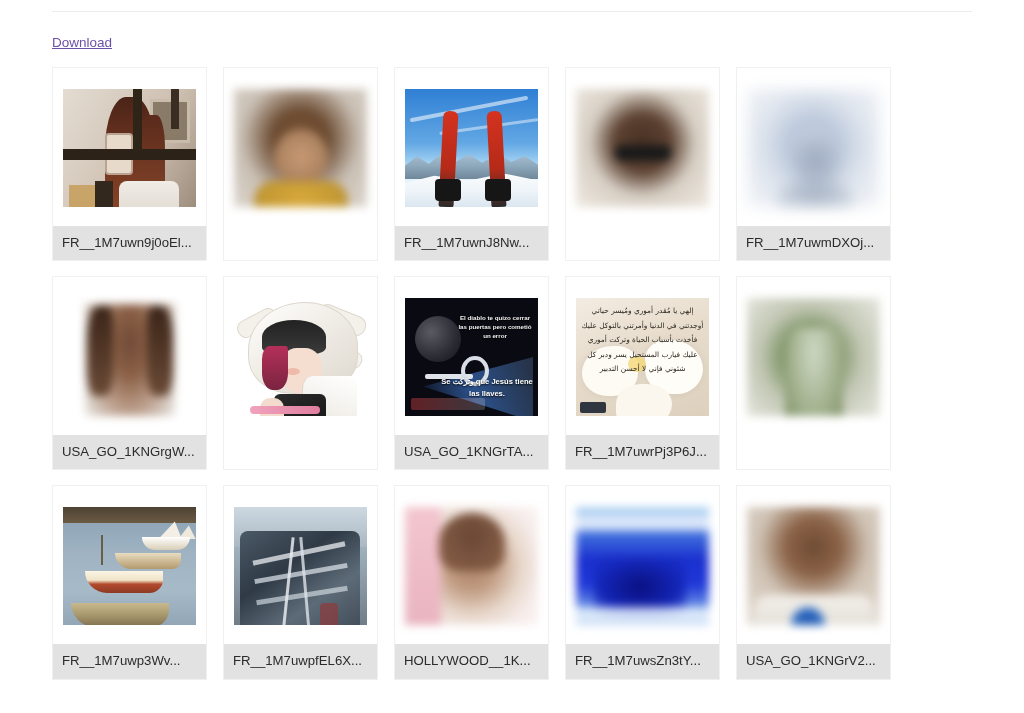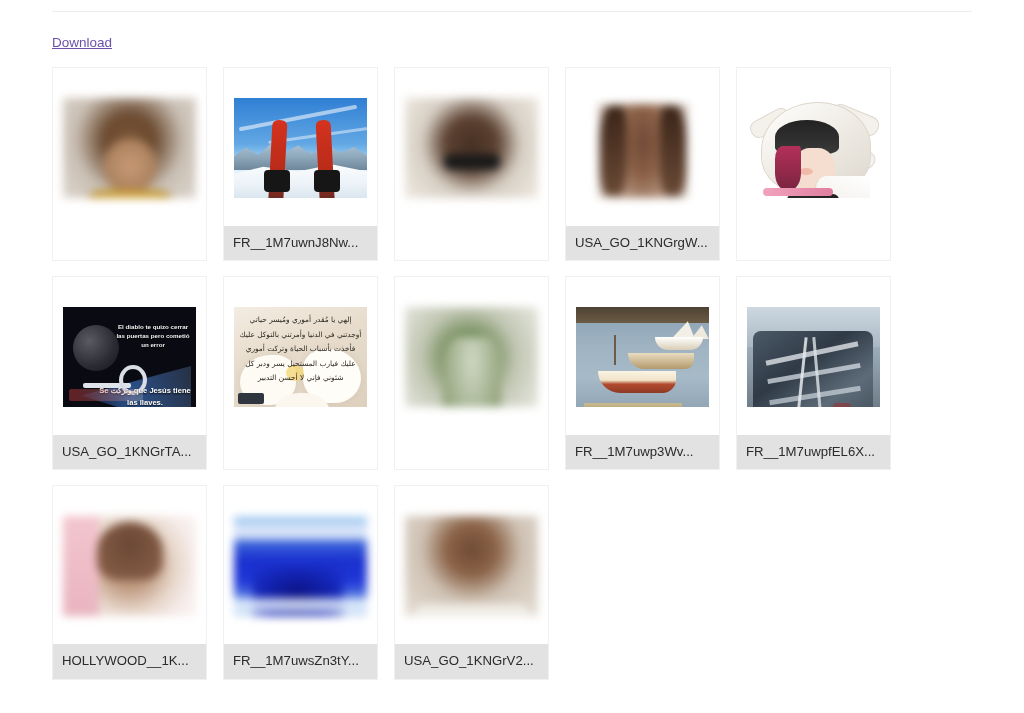--- a/index.html
+++ b/index.html
@@ -86,21 +86,21 @@
     padding: 10px 10px 8px 10px;
     display: flex;
     align-items: center;
     justify-content: center;
     height: 158px;
     box-sizing: border-box;
   }
 
   .thumb {
     width: 133px;
-    height: 100px;
+    height: 118px;
     position: relative;
     overflow: hidden;
     background: #dcdcdc;
   }
 
   .caption {
     background: #e2e2e2;
     color: #2b2b2b;
     font-size: 13.2px;
     line-height: 1;
@@ -317,20 +317,38 @@
 <div class="page">
 
   <div class="header-rule"></div>
 
   <div class="toolbar">
     <a class="download-link" href="#">Download</a>
   </div>
 
   <div class="grid">
 
+    <div class="card">
+      <div class="thumb-wrap">
+        <div class="thumb t-selfie">
+          <span class="layer wall"></span>
+            <span class="layer frame"></span>
+          <span class="layer hair"></span>
+            <span class="layer hair2"></span>
+          <span class="layer shirt"></span>
+            <span class="layer phone"></span>
+          <span class="layer bottomL"></span>
+            <span class="layer bottomD"></span>
+          <span class="layer barh"></span>
+            <span class="layer barv"></span>
+            <span class="layer barv2"></span>
+        </div>
+      </div>
+      <div class="caption">FR__1M7uwn9j0oEl...</div>
+    </div>
 
     <div class="card">
       <div class="thumb-wrap">
         <div class="thumb t-blurbrown blurred-soft">
           <span class="layer face"></span>
             <span class="layer top"></span>
         </div>
       </div>
     </div>
 
@@ -351,20 +369,29 @@
     </div>
 
     <div class="card">
       <div class="thumb-wrap">
         <div class="thumb t-blursun blurred-soft">
           <span class="layer glasses"></span>
         </div>
       </div>
     </div>
 
+    <div class="card">
+      <div class="thumb-wrap">
+        <div class="thumb t-blurblue blurred">
+          <span class="layer b1"></span>
+            <span class="layer b2"></span>
+        </div>
+      </div>
+      <div class="caption">FR__1M7uwmDXOj...</div>
+    </div>
 
     <div class="card">
       <div class="thumb-wrap">
         <div class="thumb t-blurwoman blurred-soft">
           <span class="layer body"></span>
             <span class="layer hairL"></span>
             <span class="layer hairR"></span>
         </div>
       </div>
       <div class="caption">USA_GO_1KNGrgW...</div>
@@ -408,20 +435,21 @@
       <div class="thumb-wrap">
         <div class="thumb t-arabic">
           <span class="layer petal1"></span>
             <span class="layer petal2"></span>
           <span class="layer petal3"></span>
             <span class="layer yolk"></span>
           <span class="layer atext">إلهي يا مُقدر أموري ومُيسر حياتي أوجدتني في الدنيا وأمرتني بالتوكل عليك فأخذت بأسباب الحياة وتركت أموري عليك فيارب المستحيل يسر ودبر كل شئوني فإني لا أحسن التدبير</span>
           <span class="layer wm"></span>
         </div>
       </div>
+      <div class="caption">FR__1M7uwrPj3P6J...</div>
     </div>
 
     <div class="card">
       <div class="thumb-wrap">
         <div class="thumb t-blurgreen blurred-soft">
           <span class="layer p"></span>
         </div>
       </div>
     </div>
 

